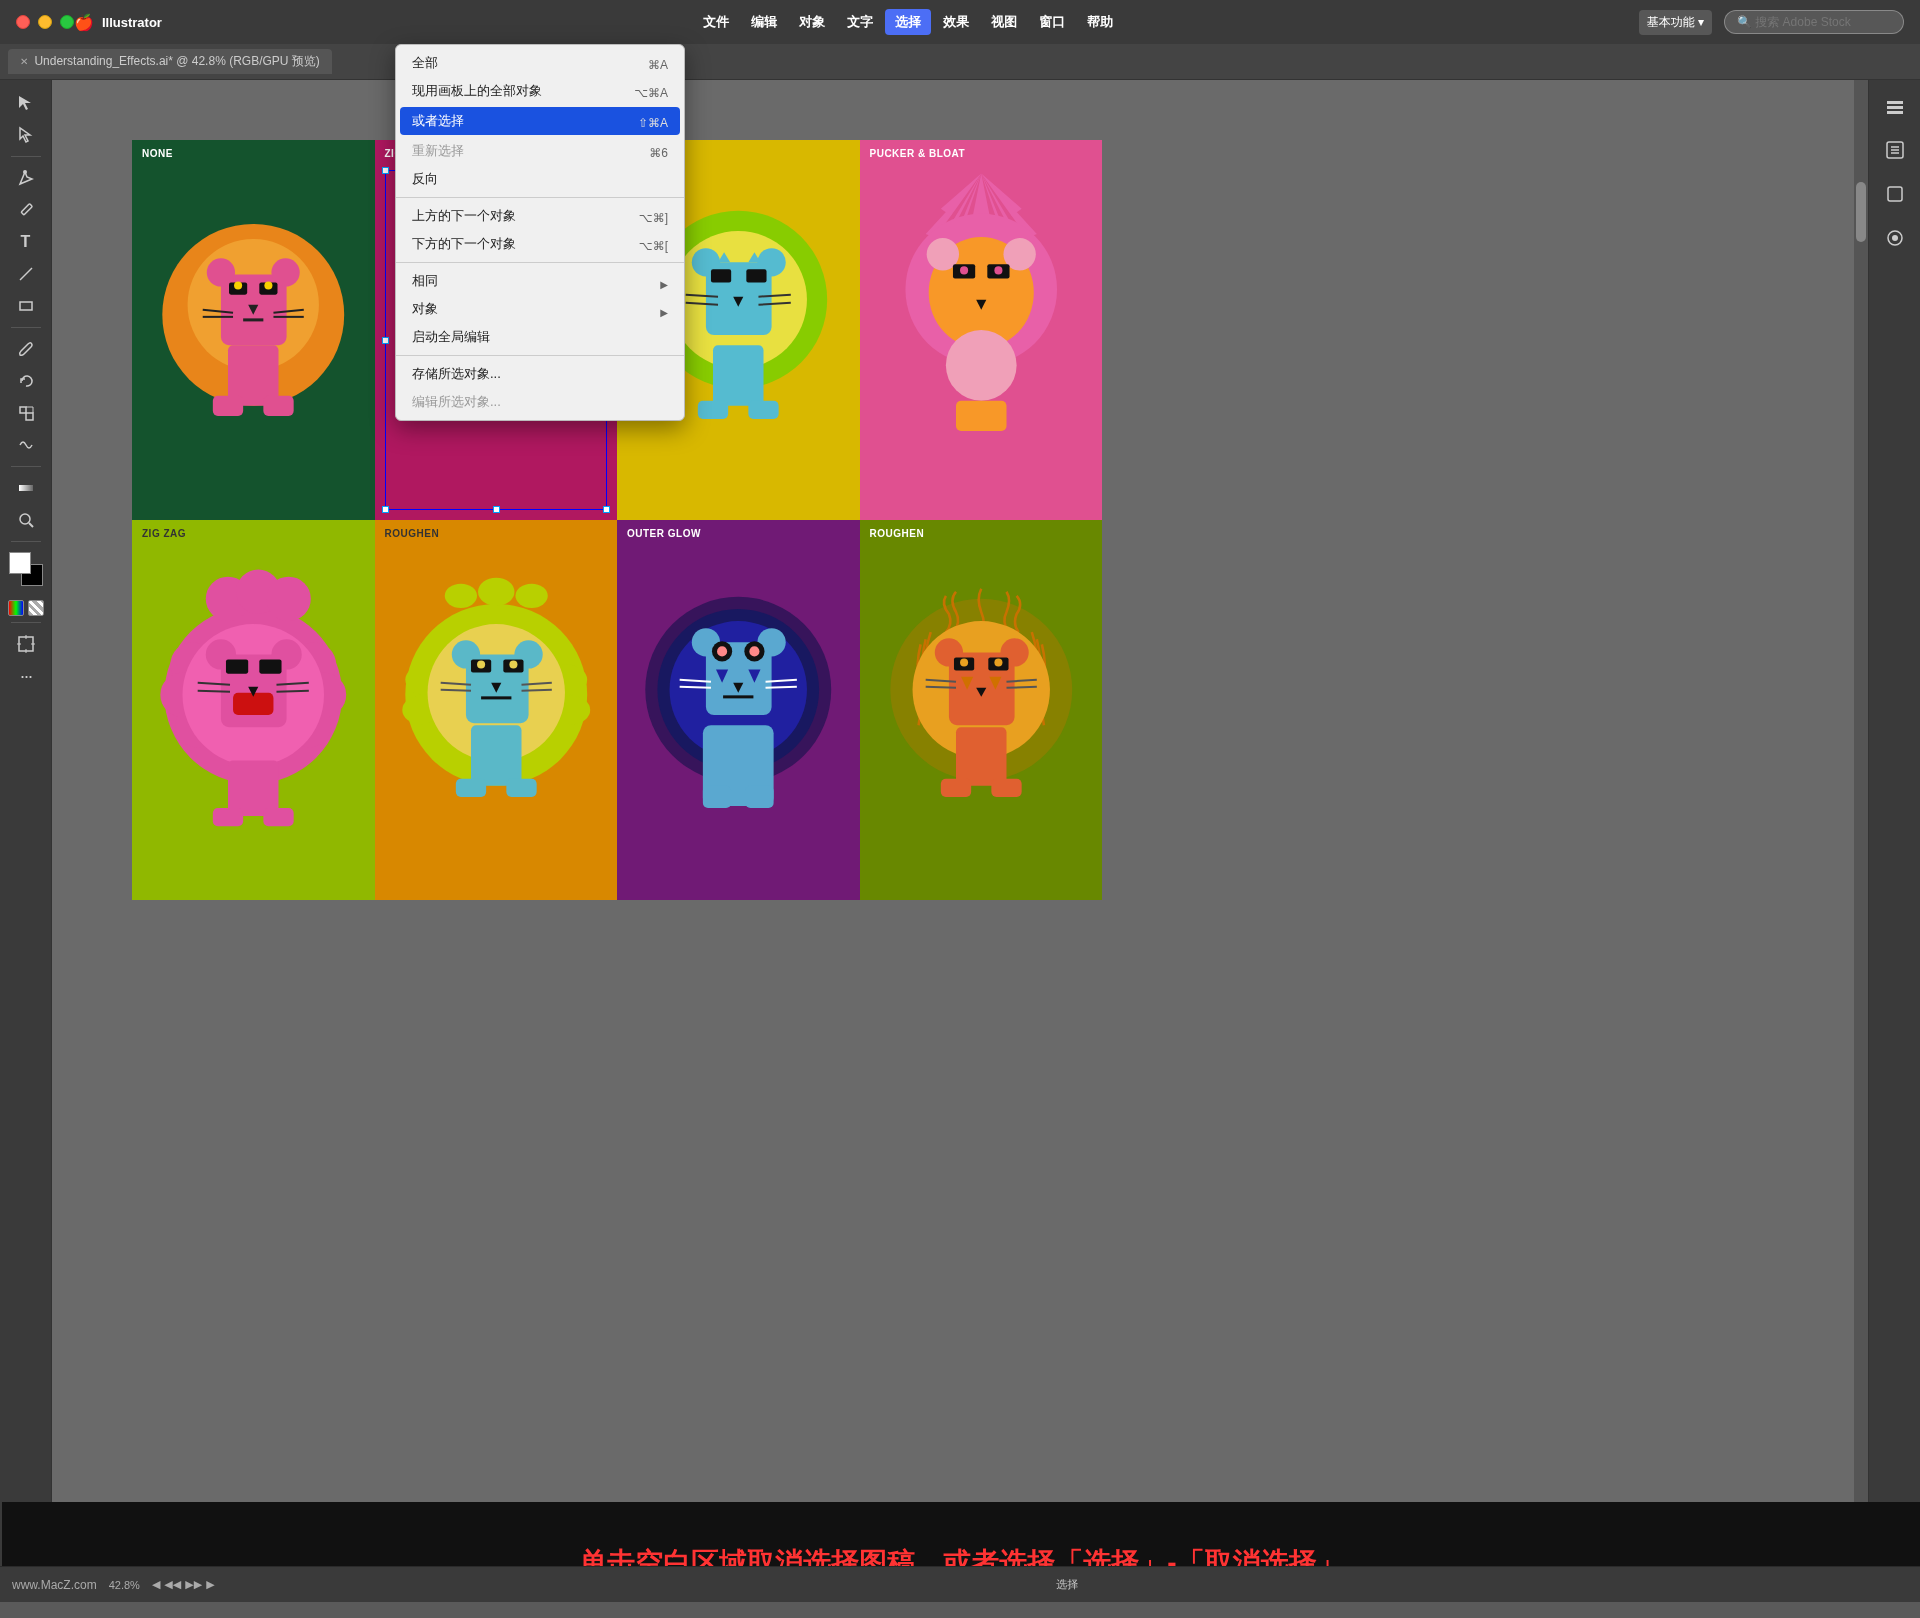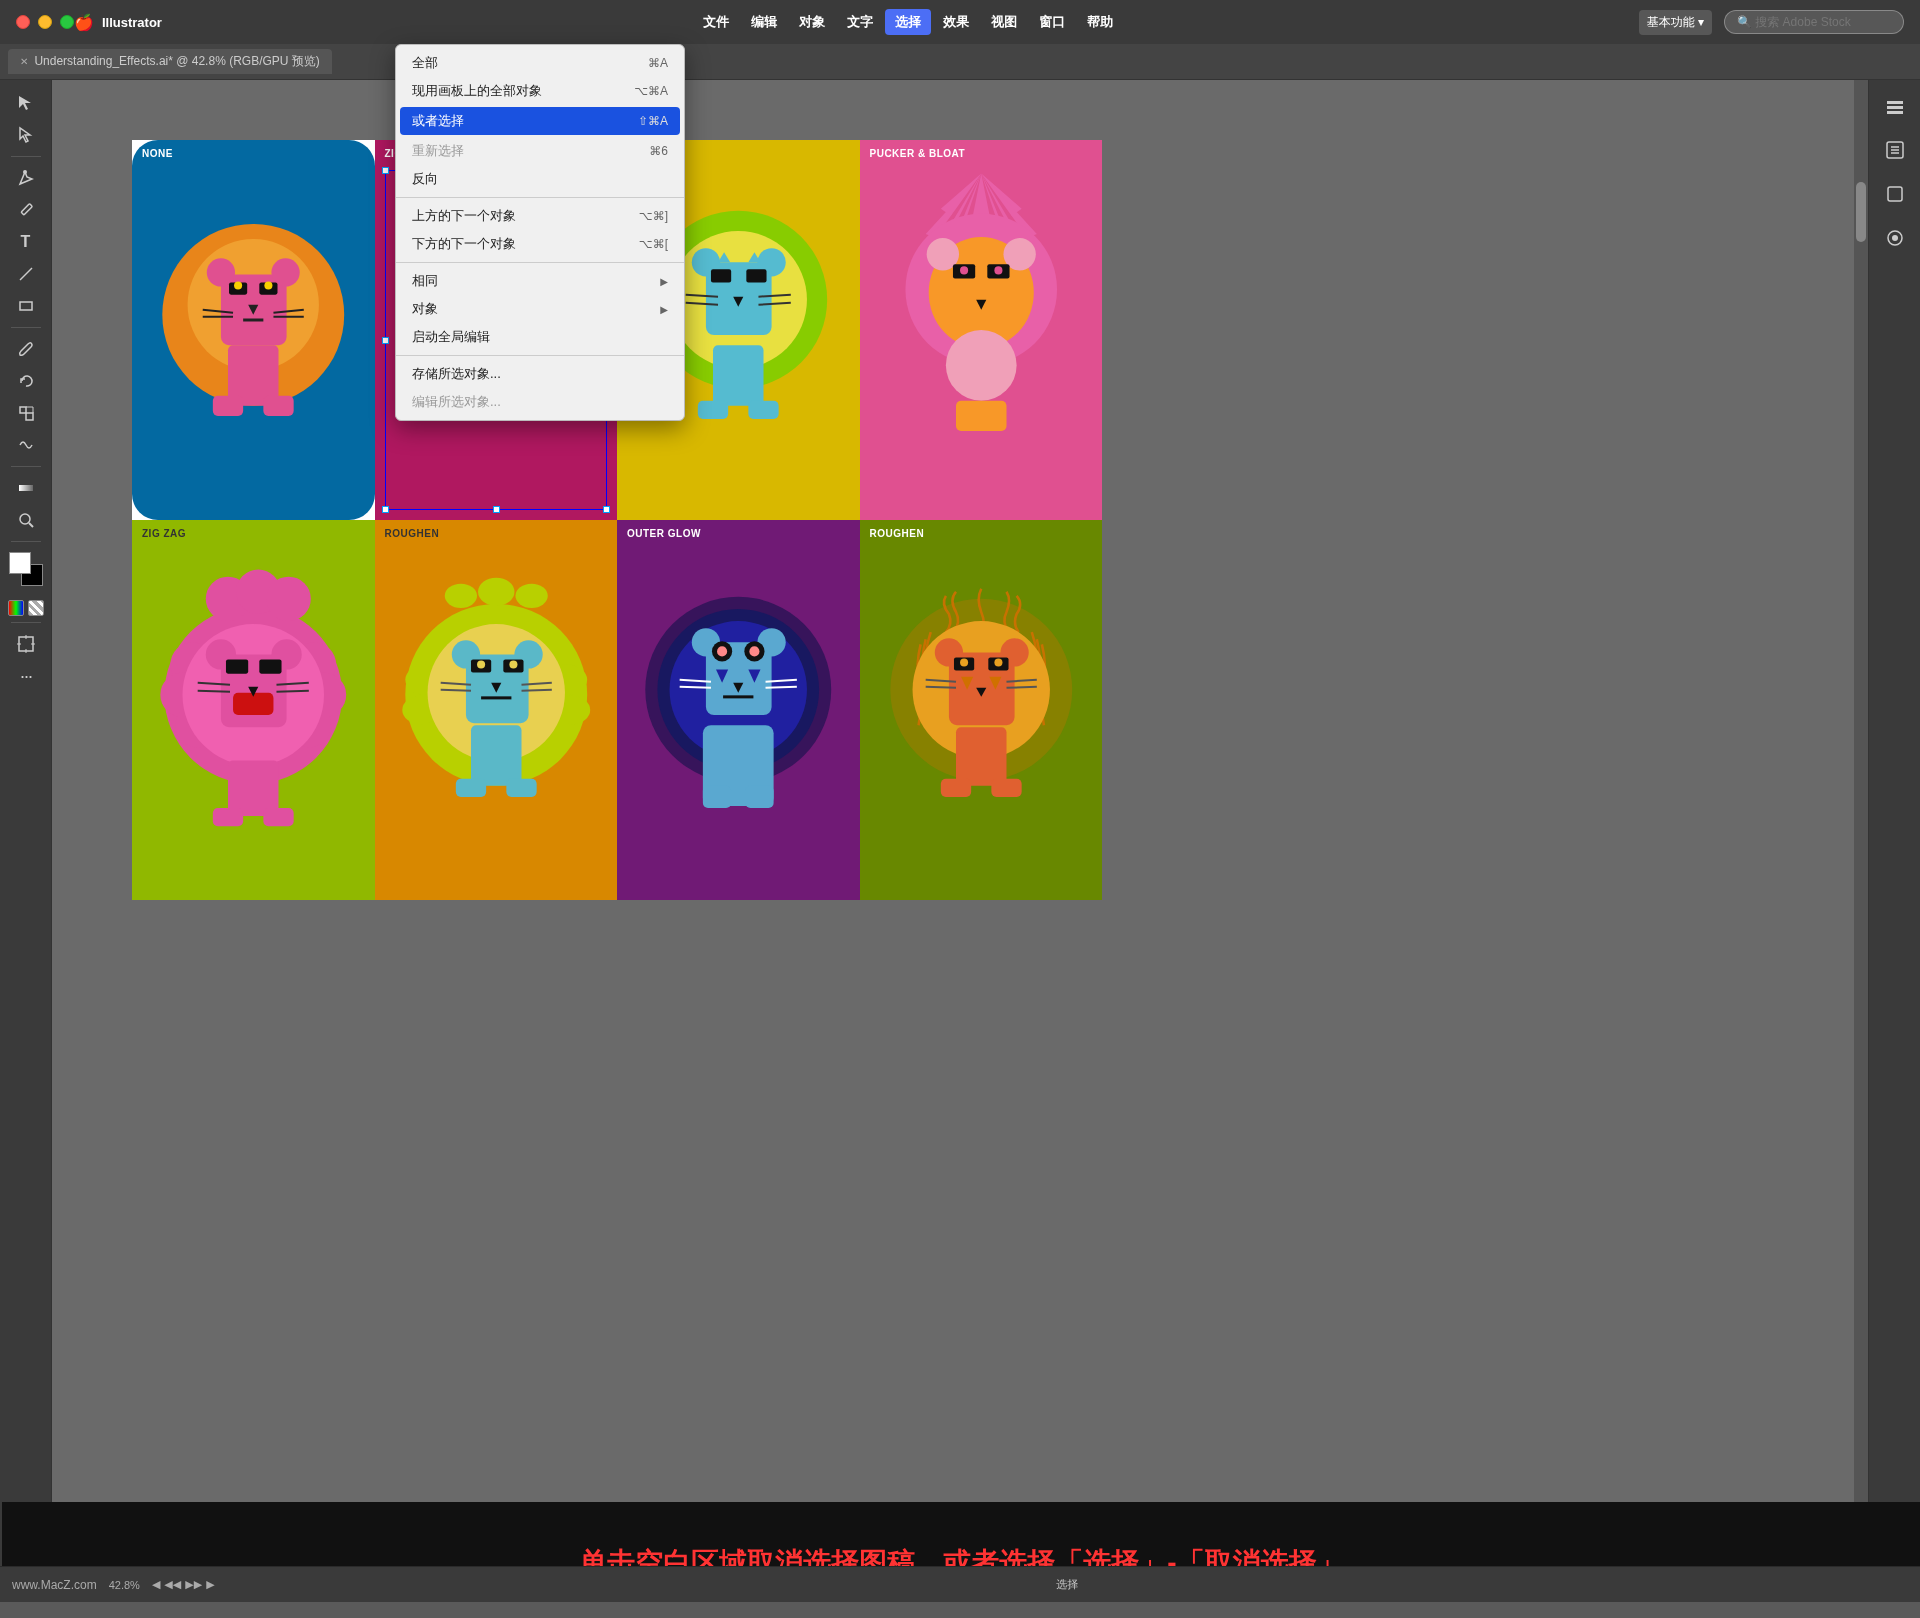--- a/index.html
+++ b/index.html
@@ -305,21 +305,21 @@
       border: 1px solid #bbb;
       border-radius: 6px;
       box-shadow: 0 8px 24px rgba(0,0,0,0.4);
       padding: 4px 0;
       pointer-events: all;
       font-size: 13px;
       color: #222;
     }
     .menu-row {
       display: flex;
-      align-items: center;
+      align-items: flex-end;
       justify-content: space-between;
       padding: 5px 16px;
       cursor: pointer;
       white-space: nowrap;
     }
     .menu-row.highlighted {
       background: #1a52e0;
       color: #fff;
       border-radius: 4px;
       margin: 2px 4px;
@@ -489,21 +489,21 @@
     </div>
     <div class="tool-btn">
       <span style="color:#ccc;font-size:18px;letter-spacing:-2px;">···</span>
     </div>
   </div>
 
   <div class="canvas-area">
 
     <div class="artwork">
 
-      <div class="lion-cell" style="background:#0369a1;border-radius:26px;">
+      <div class="lion-cell" style="background:#14532d;">
         <span class="cell-label label-white">NONE</span>
         <svg class="lion-svg" viewBox="0 0 240 370" xmlns="http://www.w3.org/2000/svg">
 
           <circle cx="120" cy="170" r="90" fill="#e8851a"></circle>
           <circle cx="120" cy="160" r="65" fill="#f0a030"></circle>
 
           <rect x="88" y="130" width="65" height="70" rx="8" fill="#e05090"></rect>
 
           <circle cx="88" cy="128" r="14" fill="#e05090"></circle>
           <circle cx="152" cy="128" r="14" fill="#e05090"></circle>

